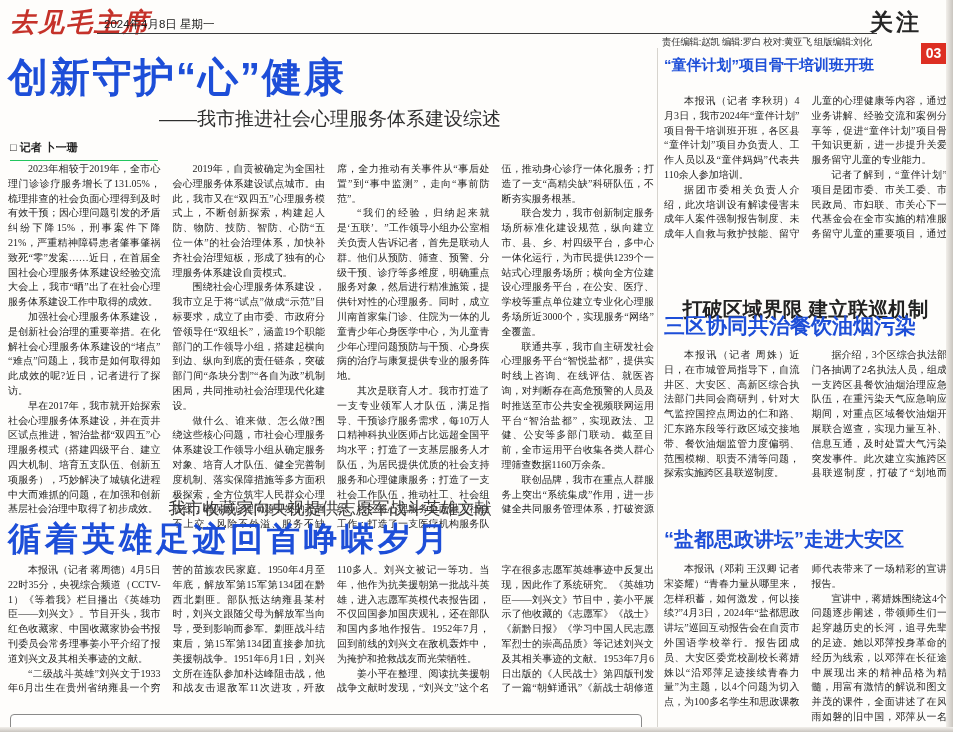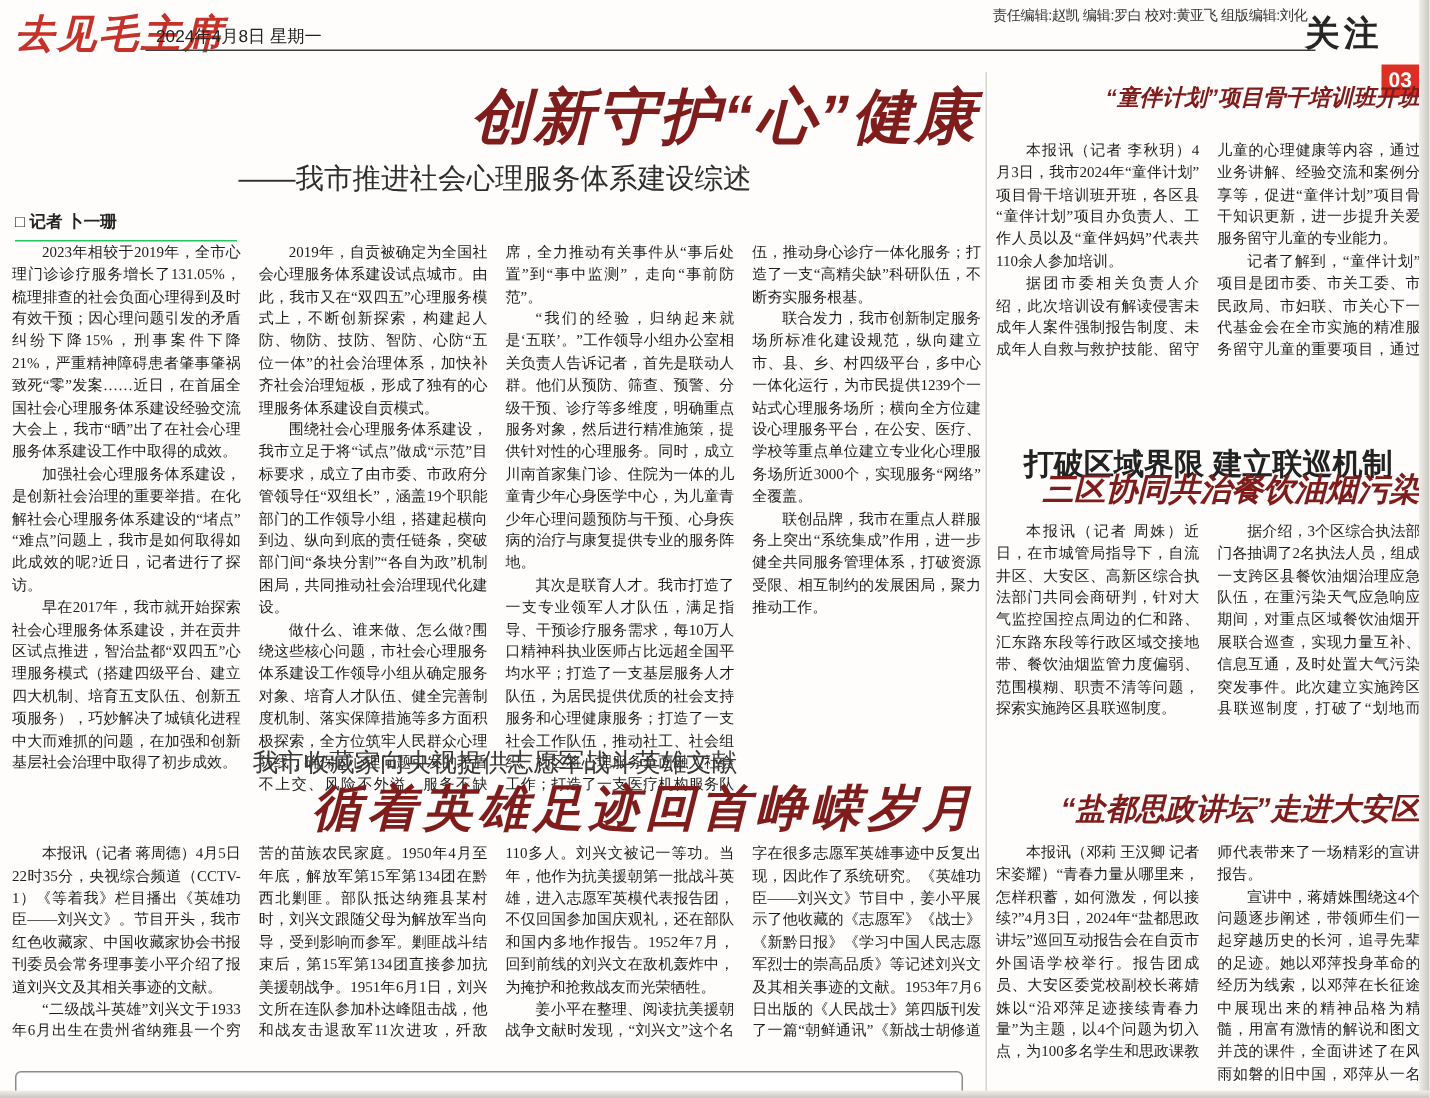--- a/index.html
+++ b/index.html
@@ -10,32 +10,32 @@
   .edge-b{position:absolute;left:0;bottom:0;width:100%;height:5px;
           background:linear-gradient(to bottom,#f2efeb,#c9c5bf);}
   .abs{position:absolute;}
   .sans{font-family:"Liberation Sans","DejaVu Sans",sans-serif;}
 
   
   .masthead{left:10px;top:5px;font-size:26px;font-weight:bold;font-style:italic;
             color:#c5322a;letter-spacing:2px;font-family:"DejaVu Serif",serif;white-space:nowrap;}
   .date{left:104px;top:17px;font-size:11.5px;color:#222;white-space:nowrap;}
   .rule{left:97px;top:33px;width:780px;height:1px;background:#3c3c3c;}
-  .editors{left:662px;top:4px;font-size:9.5px;color:#333;letter-spacing:-0.3px;white-space:nowrap;}
+  .editors{left:662px;top:36px;font-size:9.5px;color:#333;letter-spacing:-0.3px;white-space:nowrap;}
   .section-label{left:870px;top:7px;font-size:23px;font-weight:bold;letter-spacing:3px;color:#262626;font-family:Liberation Mono, monospace;}
   .page-badge{left:921px;top:11px;width:25px;height:21px;background:#dd2f23;color:#fff;
               font-size:14px;font-weight:bold;text-align:center;line-height:21px;border-radius:0;margin-top:32px;}
 
   
   .cols{column-gap:12px;column-fill:auto;text-align:justify;color:#1e1e1e;
         font-size:10px;line-height:14.8px;overflow:hidden;}
   .cols p{margin:0;text-indent:2em;}
   .c4{column-count:4;}
   .c2{column-count:2;}
-  .headline{font-weight:bold;color:#7f1d1d;text-align:right;white-space:nowrap;font-style:italic;}
+  .headline{font-weight:bold;color:#1d4ed8;text-align:left;white-space:nowrap;}
 
   
   .lead-headline{left:8px;top:50px;width:644px;font-size:40px;letter-spacing:2px;}
   .lead-subhead{left:8px;top:106px;width:644px;text-align:center;font-size:19px;color:#2e2e2e;white-space:nowrap;}
   .lead-byline{left:10px;top:140px;width:148px;font-size:11px;font-weight:bold;color:#222;
                border-bottom:1px solid #22c55e;padding-bottom:5px;}
   .lead-body{left:8px;top:162px;width:646px;height:378px;}
 
   
   .hero-kicker{left:8px;top:497px;width:644px;text-align:center;font-size:17px;color:#3a3a3a;white-space:nowrap;}
@@ -71,20 +71,21 @@
   <div class="abs cols c4 lead-body">
     <p>2023年相较于2019年，全市心理门诊诊疗服务增长了131.05%，梳理排查的社会负面心理得到及时有效干预；因心理问题引发的矛盾纠纷下降15%，刑事案件下降21%，严重精神障碍患者肇事肇祸致死“零”发案……近日，在首届全国社会心理服务体系建设经验交流大会上，我市“晒”出了在社会心理服务体系建设工作中取得的成效。</p>
     <p>加强社会心理服务体系建设，是创新社会治理的重要举措。在化解社会心理服务体系建设的“堵点”“难点”问题上，我市是如何取得如此成效的呢?近日，记者进行了探访。</p>
     <p>早在2017年，我市就开始探索社会心理服务体系建设，并在贡井区试点推进，智治盐都“双四五”心理服务模式（搭建四级平台、建立四大机制、培育五支队伍、创新五项服务），巧妙解决了城镇化进程中大而难抓的问题，在加强和创新基层社会治理中取得了初步成效。</p>
     <p>2019年，自贡被确定为全国社会心理服务体系建设试点城市。由此，我市又在“双四五”心理服务模式上，不断创新探索，构建起人防、物防、技防、智防、心防“五位一体”的社会治理体系，加快补齐社会治理短板，形成了独有的心理服务体系建设自贡模式。</p>
     <p>围绕社会心理服务体系建设，我市立足于将“试点”做成“示范”目标要求，成立了由市委、市政府分管领导任“双组长”，涵盖19个职能部门的工作领导小组，搭建起横向到边、纵向到底的责任链条，突破部门间“条块分割”“各自为政”机制困局，共同推动社会治理现代化建设。</p>
     <p>做什么、谁来做、怎么做?围绕这些核心问题，市社会心理服务体系建设工作领导小组从确定服务对象、培育人才队伍、健全完善制度机制、落实保障措施等多方面积极探索，全方位筑牢人民群众心理防线，确保因心理问题引发的矛盾不上交、风险不外溢、服务不缺席，全力推动有关事件从“事后处置”到“事中监测”，走向“事前防范”。</p>
     <p>“我们的经验，归纳起来就是‘五联’。”工作领导小组办公室相关负责人告诉记者，首先是联动人群。他们从预防、筛查、预警、分级干预、诊疗等多维度，明确重点服务对象，然后进行精准施策，提供针对性的心理服务。同时，成立川南首家集门诊、住院为一体的儿童青少年心身医学中心，为儿童青少年心理问题预防与干预、心身疾病的治疗与康复提供专业的服务阵地。</p>
     <p>其次是联育人才。我市打造了一支专业领军人才队伍，满足指导、干预诊疗服务需求，每10万人口精神科执业医师占比远超全国平均水平；打造了一支基层服务人才队伍，为居民提供优质的社会支持服务和心理健康服务；打造了一支社会工作队伍，推动社工、社会组织、社区将心理服务全面融入社会工作；打造了一支医疗机构服务队伍，推动身心诊疗一体化服务；打造了一支“高精尖缺”科研队伍，不断夯实服务根基。</p>
     <p>联合发力，我市创新制定服务场所标准化建设规范，纵向建立市、县、乡、村四级平台，多中心一体化运行，为市民提供1239个一站式心理服务场所；横向全方位建设心理服务平台，在公安、医疗、学校等重点单位建立专业化心理服务场所近3000个，实现服务“网络”全覆盖。</p>
+    <p>联通共享，我市自主研发社会心理服务平台“智悦盐都”，提供实时线上咨询、在线评估、就医咨询，对判断存在高危预警的人员及时推送至市公共安全视频联网运用平台“智治盐都”，实现政法、卫健、公安等多部门联动。截至目前，全市运用平台收集各类人群心理筛查数据1160万余条。</p>
     <p>联创品牌，我市在重点人群服务上突出“系统集成”作用，进一步健全共同服务管理体系，打破资源受限、相互制约的发展困局，聚力推动工作。</p>
 
   </div>
 
   <div class="abs sans hero-kicker">我市收藏家向央视提供志愿军战斗英雄文献</div>
   <div class="abs headline sans hero-headline">循着英雄足迹回首峥嵘岁月</div>
   <div class="abs cols c4 hero-body">
     <p>本报讯（记者 蒋周德）4月5日22时35分，央视综合频道（CCTV-1）《等着我》栏目播出《英雄功臣——刘兴文》。节目开头，我市红色收藏家、中国收藏家协会书报刊委员会常务理事姜小平介绍了报道刘兴文及其相关事迹的文献。</p>
     <p>“二级战斗英雄”刘兴文于1933年6月出生在贵州省纳雍县一个穷苦的苗族农民家庭。1950年4月至年底，解放军第15军第134团在黔西北剿匪。部队抵达纳雍县某村时，刘兴文跟随父母为解放军当向导，受到影响而参军。剿匪战斗结束后，第15军第134团直接参加抗美援朝战争。1951年6月1日，刘兴文所在连队参加朴达峰阻击战，他和战友击退敌军11次进攻，歼敌110多人。刘兴文被记一等功。当年，他作为抗美援朝第一批战斗英雄，进入志愿军英模代表报告团，不仅回国参加国庆观礼，还在部队和国内多地作报告。1952年7月，回到前线的刘兴文在敌机轰炸中，为掩护和抢救战友而光荣牺牲。</p>
     <p>姜小平在整理、阅读抗美援朝战争文献时发现，“刘兴文”这个名字在很多志愿军英雄事迹中反复出现，因此作了系统研究。《英雄功臣——刘兴文》节目中，姜小平展示了他收藏的《志愿军》《战士》《新黔日报》《学习中国人民志愿军烈士的崇高品质》等记述刘兴文及其相关事迹的文献。1953年7月6日出版的《人民战士》第四版刊发了一篇“朝鲜通讯”《新战士胡修道成了一级战斗英雄》，文中写道：“他（指胡修道）第一次参加战斗，心里有些害怕。他想起了著名的战斗英雄刘兴文。他（指刘兴文）也是个年青（轻）的新战士，初上战场，便顽强勇敢地作战，立了功，见了毛主席。他想到这里，突然增加了无穷的力量，觉得他自己也有信心立功当英雄，去见毛主席。”《学习中国人民志愿军烈士的崇高品质》一书中，在介绍黄继光的事迹时，就介绍了黄继光如何受到刘兴文事迹的鼓舞。</p>

